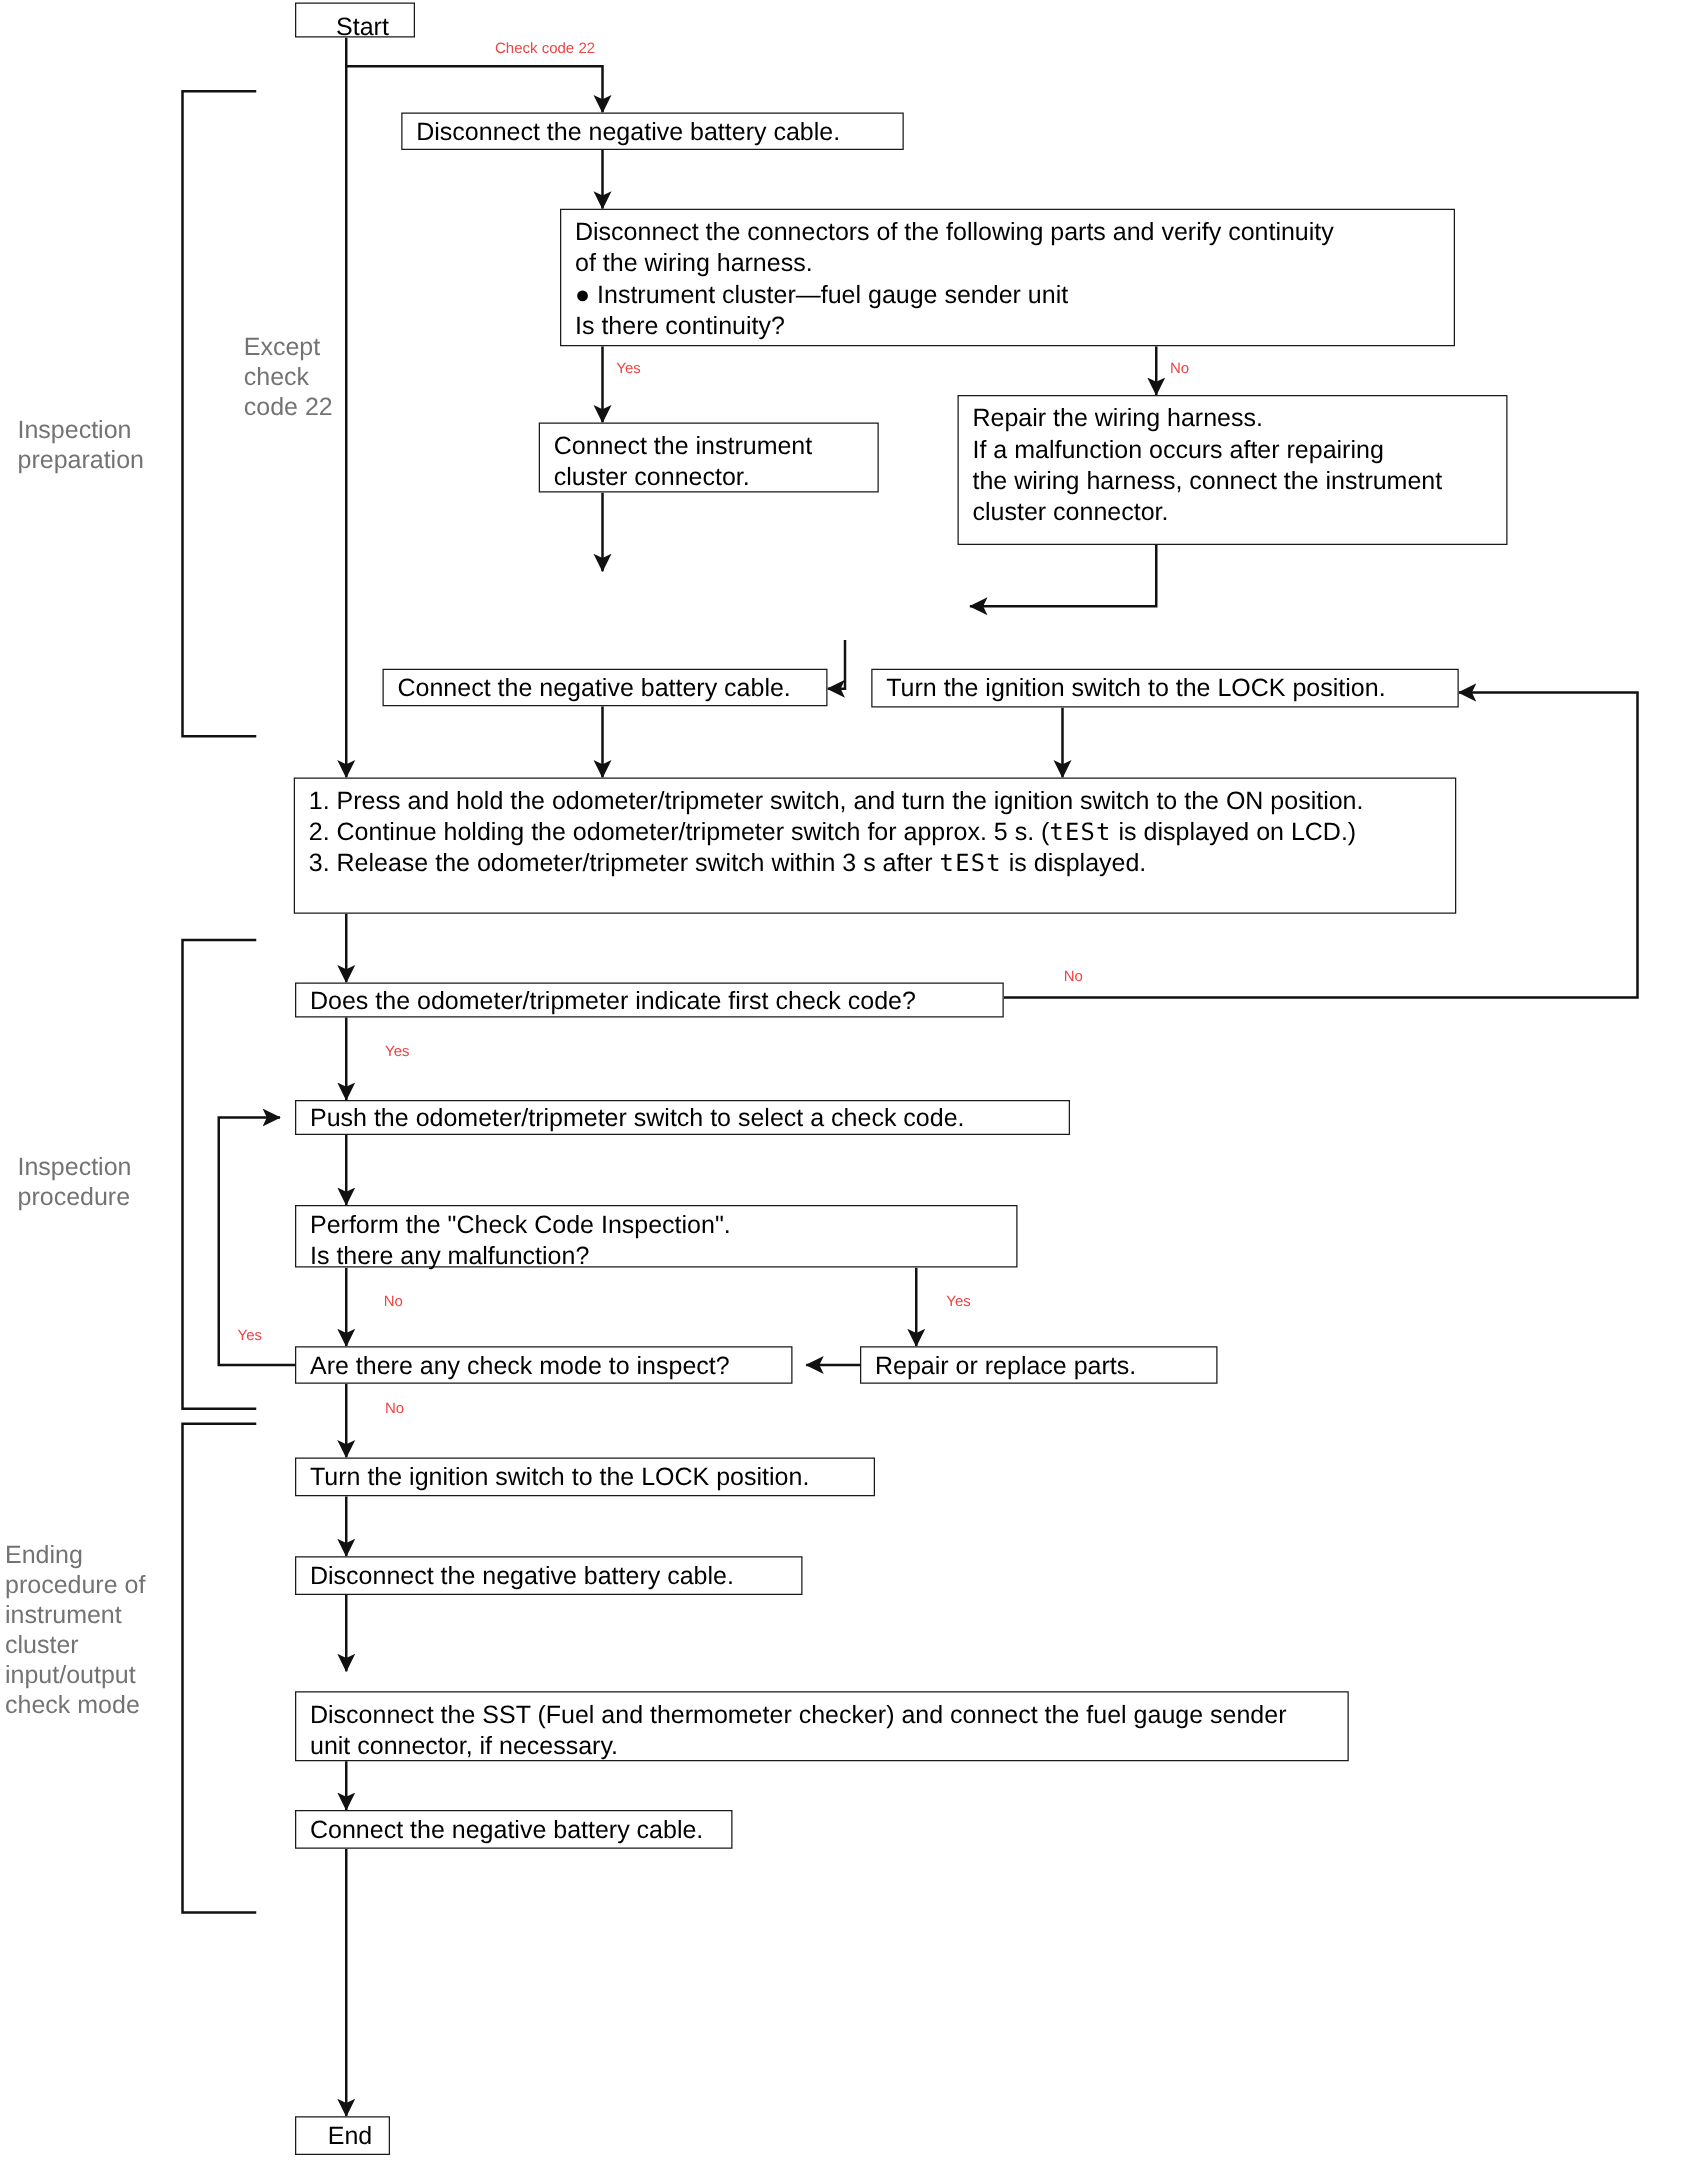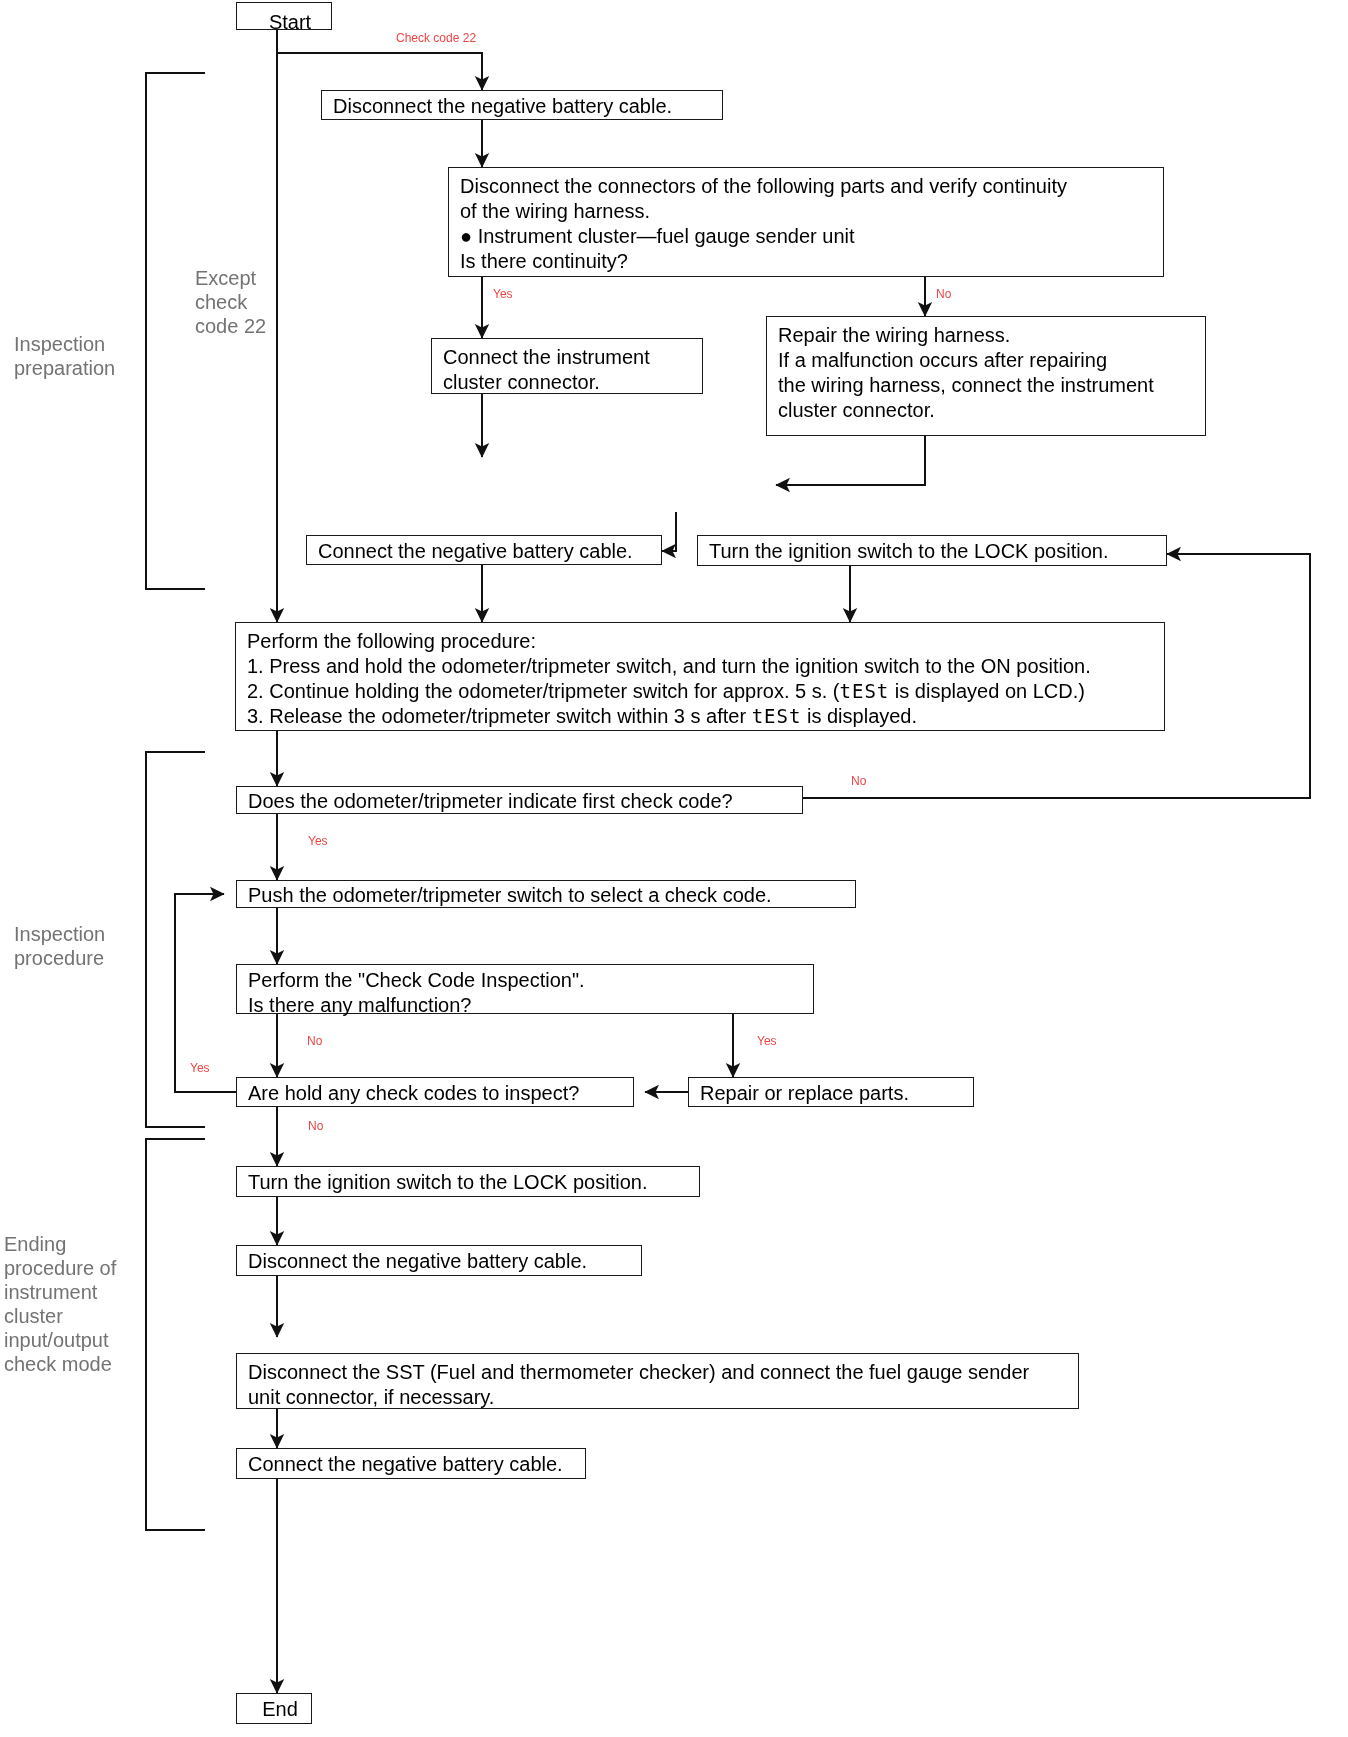--- a/index.html
+++ b/index.html
@@ -157,34 +157,33 @@
 If a malfunction occurs after repairing
 the wiring harness, connect the instrument
 cluster connector.</div>
 
 
   <div class="nodebox" style="left:306px; top:535px; width:356px; height:30px; padding-top:3px;">Connect the negative battery cable.</div>
 
   <div class="nodebox" style="left:697px; top:535px; width:470px; height:31px; padding-top:3px;">Turn the ignition switch to the LOCK position.</div>
 
   <div class="nodebox" style="left:235px; top:622px; width:930px; height:109px; padding-top:6px; white-space:normal;">
-    <div>Perform the following procedure:</div>
     <div>1. Press and hold the odometer/tripmeter switch, and turn the ignition switch to the ON position.</div>
     <div><span>2. Continue holding the odometer/tripmeter switch for approx. 5 s. (</span><span class="lcd">tESt</span><span> is displayed on LCD.)</span></div>
     <div><span>3. Release the odometer/tripmeter switch within 3 s after </span><span class="lcd">tESt</span><span> is displayed.</span></div>
   </div>
 
   <div class="nodebox" style="left:236px; top:786px; width:567px; height:28px; padding-top:2px;">Does the odometer/tripmeter indicate first check code?</div>
 
   <div class="nodebox" style="left:236px; top:880px; width:620px; height:28px; padding-top:2px;">Push the odometer/tripmeter switch to select a check code.</div>
 
   <div class="nodebox" style="left:236px; top:964px; width:578px; height:50px; padding-top:3px;">Perform the "Check Code Inspection".
 Is there any malfunction?</div>
 
-  <div class="nodebox" style="left:236px; top:1077px; width:398px; height:30px; padding-top:3px;">Are hold any check codes to inspect?</div>
+  <div class="nodebox" style="left:236px; top:1077px; width:398px; height:30px; padding-top:3px;">Are there any check mode to inspect?</div>
 
   <div class="nodebox" style="left:688px; top:1077px; width:286px; height:30px; padding-top:3px;">Repair or replace parts.</div>
 
   <div class="nodebox" style="left:236px; top:1166px; width:464px; height:31px; padding-top:3px;">Turn the ignition switch to the LOCK position.</div>
 
   <div class="nodebox" style="left:236px; top:1245px; width:406px; height:31px; padding-top:3px;">Disconnect the negative battery cable.</div>
 
   <div class="nodebox" style="left:236px; top:1337px; width:843px; height:56px; padding-top:6px;margin-top:16px;">Disconnect the SST (Fuel and thermometer checker) and connect the fuel gauge sender
 unit connector, if necessary.</div>
 

